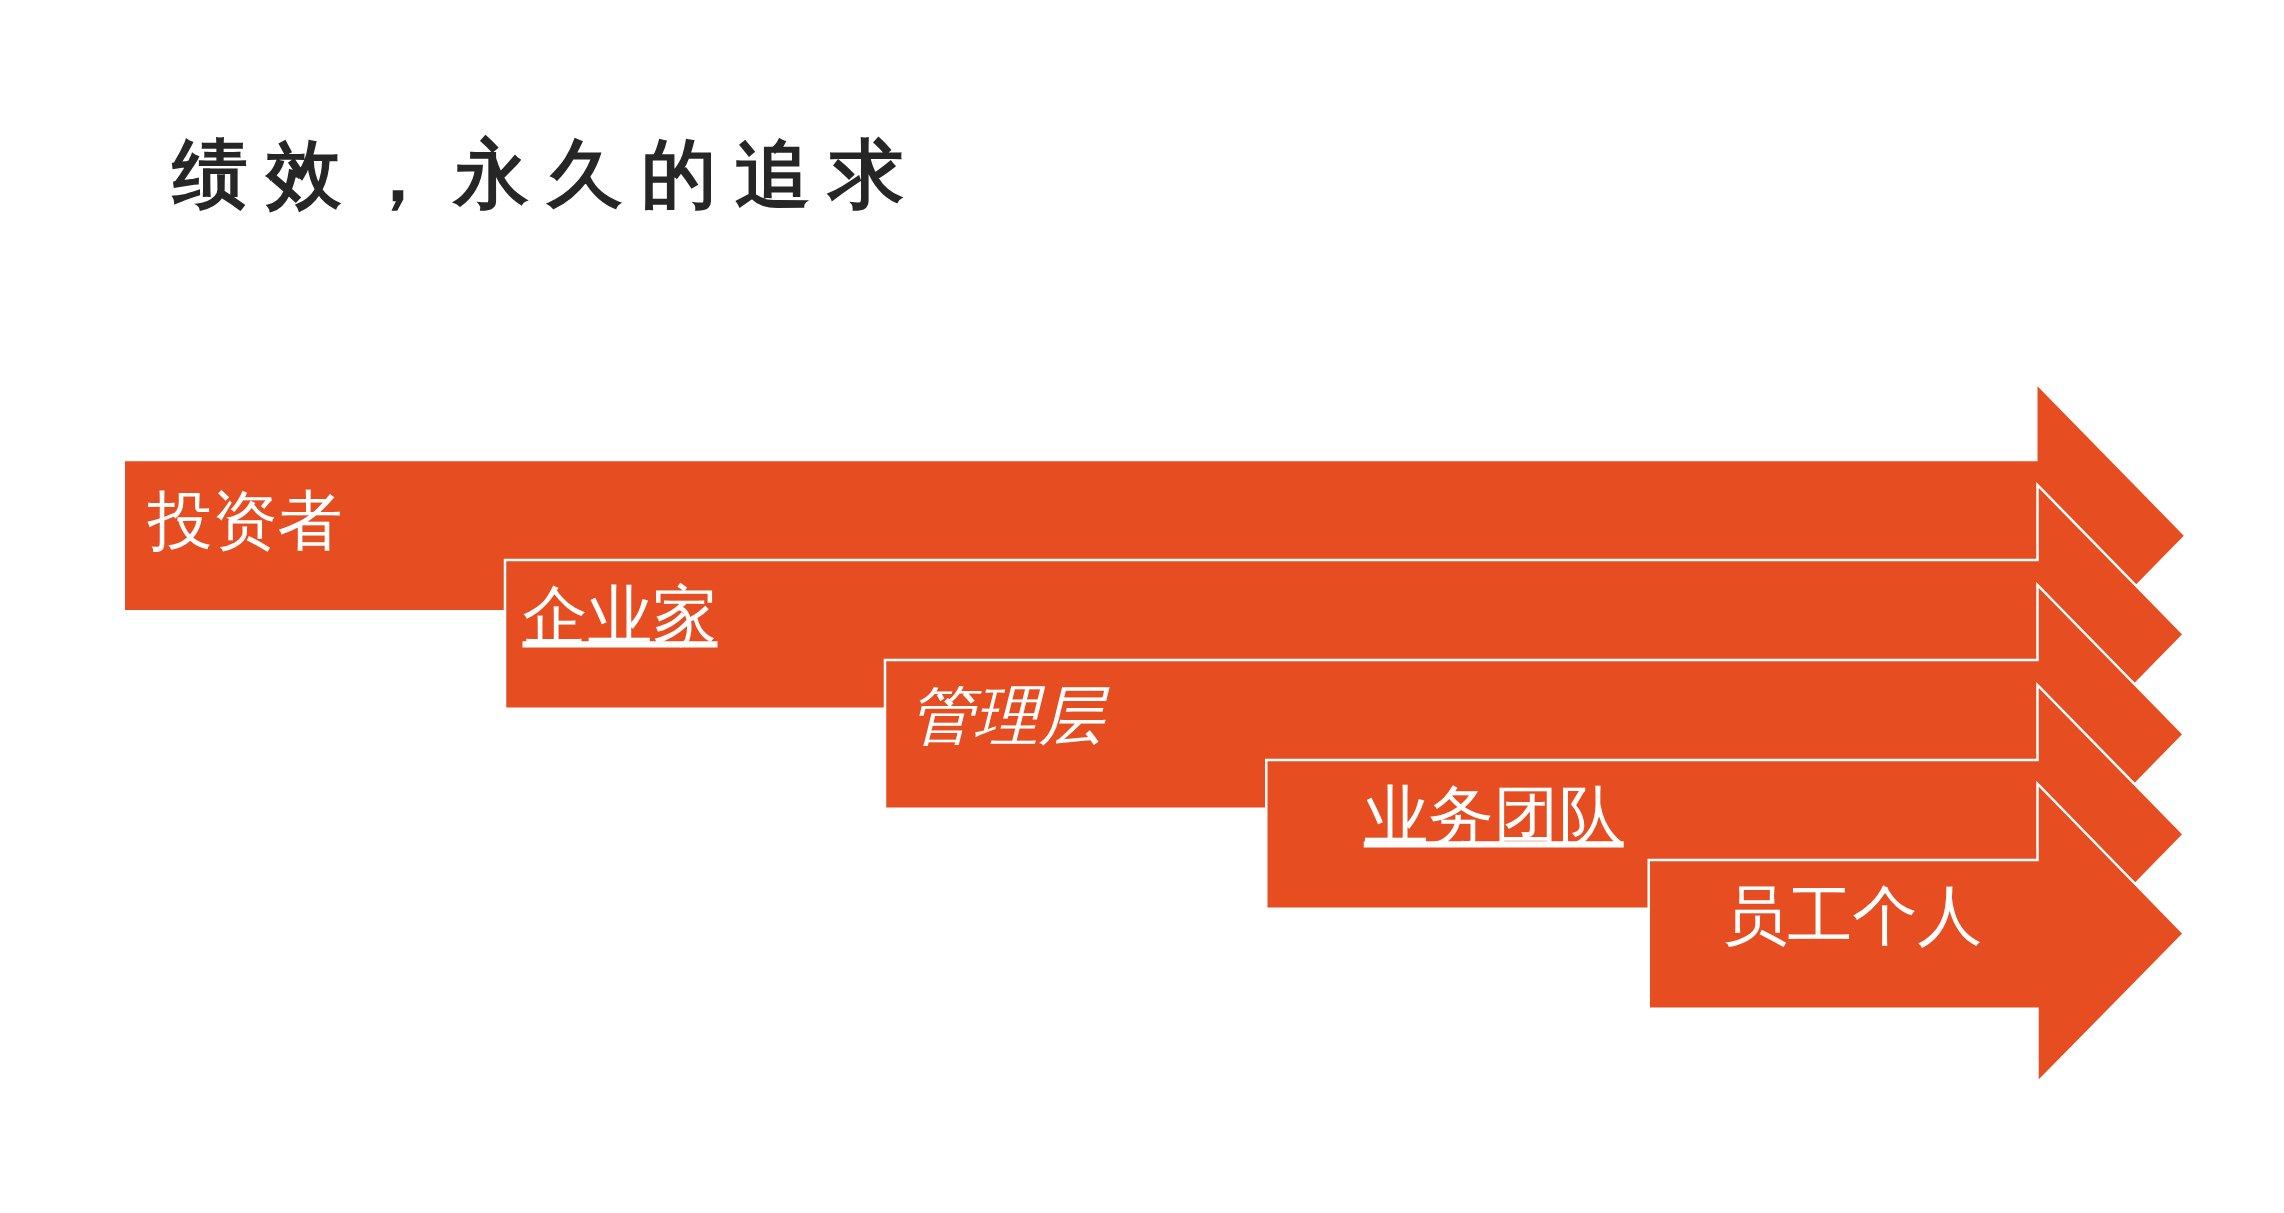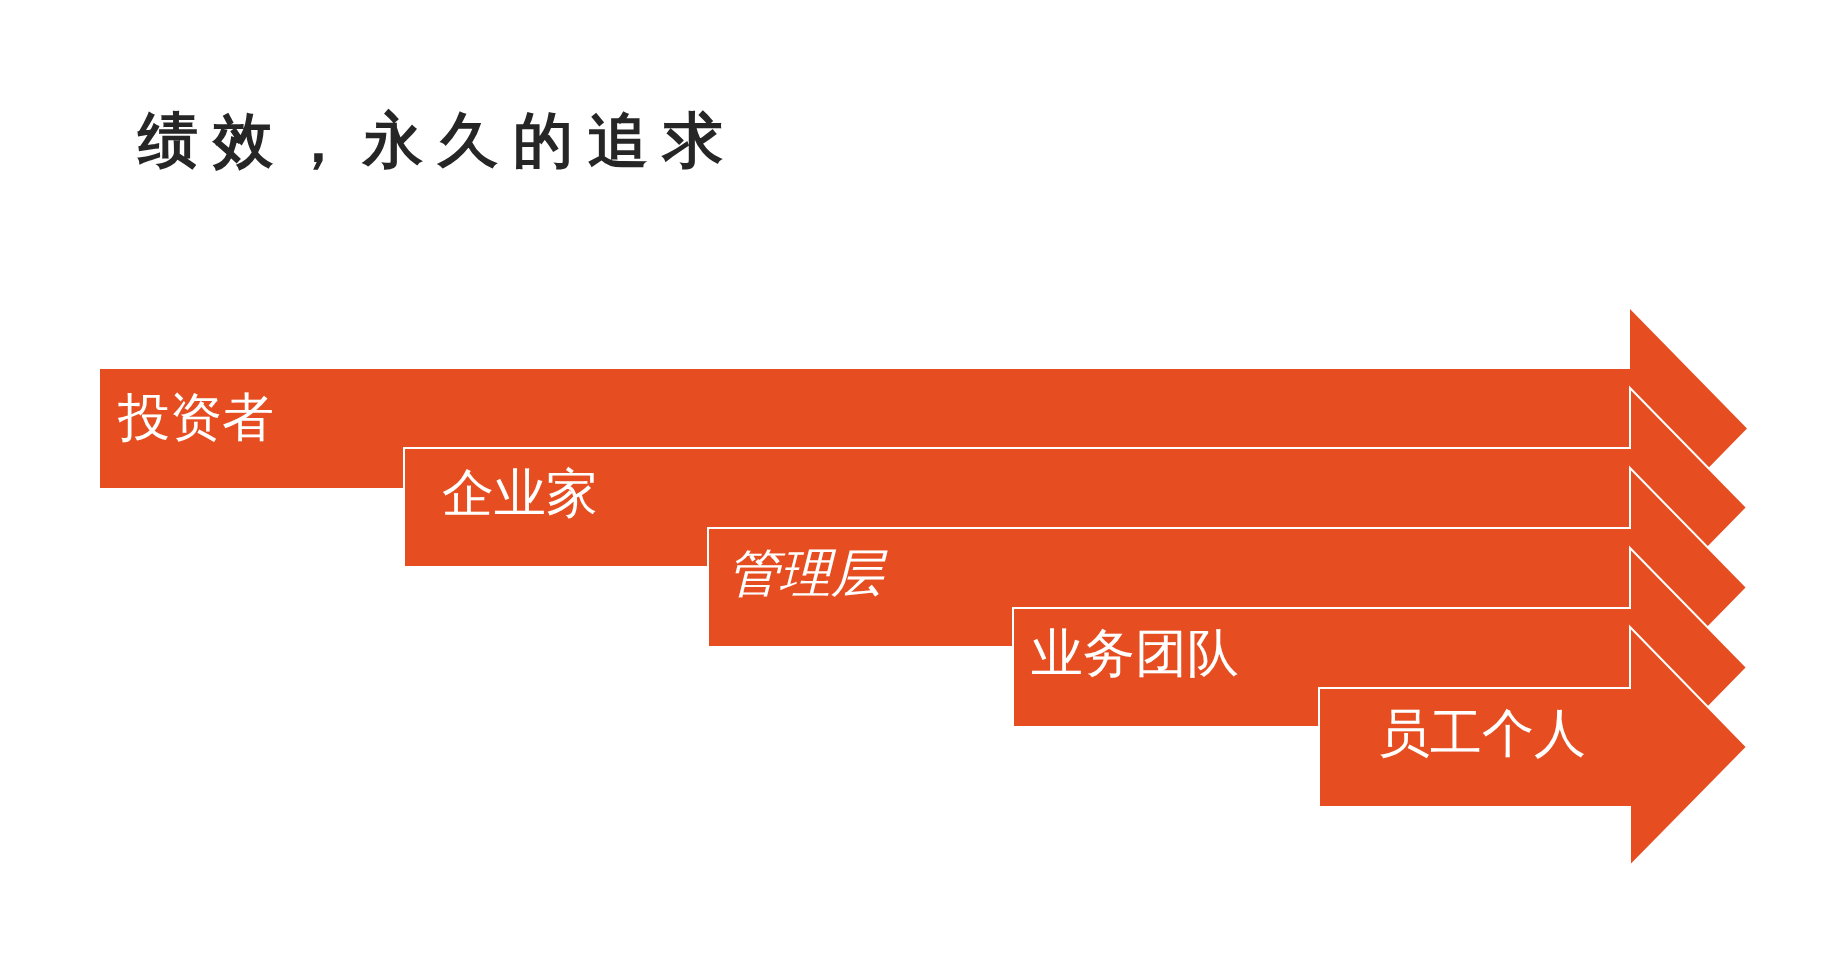--- a/index.html
+++ b/index.html
@@ -29,16 +29,16 @@
   <polygon points="404,448 1630,448 1630,388 1747,507.5 1630,627 1630,567 404,567" fill="#E64E22" stroke="#FFFFFF" stroke-width="2"></polygon>
 
   <polygon points="708,528 1630,528 1630,468 1747,587.5 1630,707 1630,647 708,647" fill="#E64E22" stroke="#FFFFFF" stroke-width="2"></polygon>
 
   <polygon points="1013,608 1630,608 1630,548 1747,667.5 1630,787 1630,727 1013,727" fill="#E64E22" stroke="#FFFFFF" stroke-width="2"></polygon>
 
   <polygon points="1319,688 1630,688 1630,627 1747,747 1630,866 1630,807 1319,807" fill="#E64E22" stroke="#FFFFFF" stroke-width="2"></polygon>
 </svg>
 
 <div class="label" style="left:118px; top:388px;">投资者</div>
-<div class="label" style="left:442px; top:464px;">企业家</div>
+<div class="label" style="left:418px; top:464px;text-decoration:underline;">企业家</div>
 <div class="label" style="left:727px; top:544px;font-style:italic;">管理层</div>
-<div class="label" style="left:1031px; top:624px;">业务团队</div>
+<div class="label" style="left:1091px; top:624px;text-decoration:underline;">业务团队</div>
 <div class="label" style="left:1338px; top:704px;margin-left:40px;">员工个人</div>
 
 </body></html>

